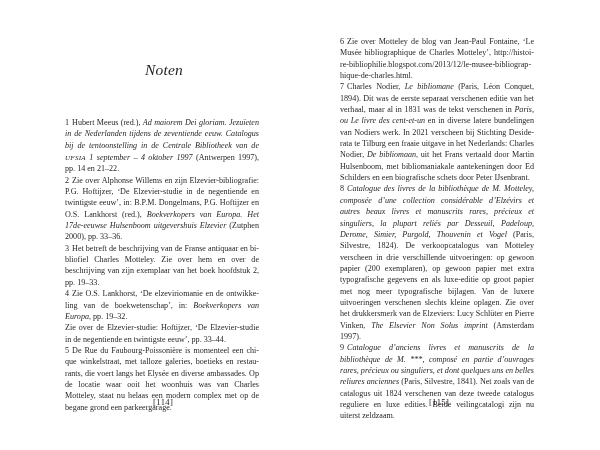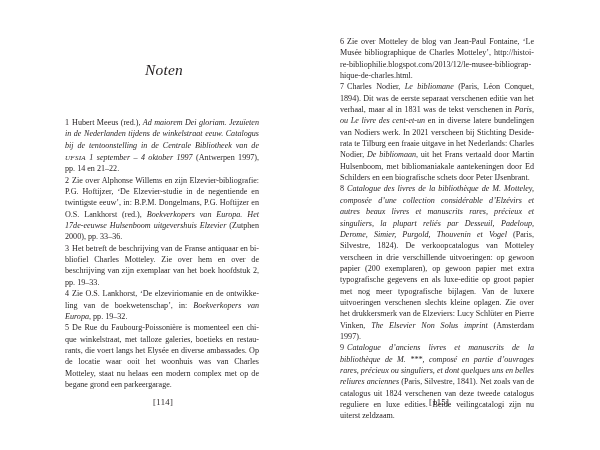--- a/index.html
+++ b/index.html
@@ -22,24 +22,25 @@
   .folio { position: absolute; top: 397px; font-size: 8.6px; letter-spacing: 0.4px; }
   .left .folio { left: 153px; }
   .right .folio { left: 129px; font-family: Liberation Serif, serif; }
 </style>
 </head>
 <body>
 
 <div class="page left">
   <h1 class="heading">Noten</h1>
   <div class="notes">
-      <p class="note"><span class="num">1</span><span>Hubert Meeus (red.), </span><i>Ad maiorem Dei gloriam. Jezuïeten in de Nederlanden tijdens de winkelstraat eeuw. Catalogus bij de tentoonstelling in de Centrale Bibliotheek van de </i><i class="sc">ufsia</i><span> </span><i>1 september – 4 oktober 1997</i><span> (Antwerpen 1997), pp. 14 en 21–22.</span></p>
+      <p class="note"><span class="num">1</span><span>Hubert Meeus (red.), </span><i>Ad maiorem Dei gloriam. Jezuïeten in de Nederlanden tijdens de zeventiende eeuw. Catalogus bij de tentoonstelling in de Centrale Bibliotheek van de </i><i class="sc">ufsia</i><span> </span><i>1 september – 4 oktober 1997</i><span> (Antwerpen 1997), pp. 14 en 21–22.</span></p>
       <p class="note"><span class="num">2</span><span>Zie over Alphonse Willems en zijn Elzevier-bibliografie: P.G. Hoftijzer, ‘De Elzevier-studie in de negentiende en twintigste eeuw’, in: B.P.M. Dongelmans, P.G. Hoftijzer en O.S. Lankhorst (red.), </span><i>Boekverkopers van Europa. Het 17de-eeuwse Hulsenboom uitgevershuis Elzevier</i><span> (Zutphen 2000), pp. 33–36.</span></p>
       <p class="note"><span class="num">3</span><span>Het betreft de beschrijving van de Franse antiquaar en bi­bliofiel Charles Motteley. Zie over hem en over de beschrij­ving van zijn exemplaar van het boek hoofdstuk 2, pp. 19–33.</span></p>
       <p class="note"><span class="num">4</span><span>Zie O.S. Lankhorst, ‘De elzeviriomanie en de ontwikke­ling van de boekwetenschap’, in: </span><i>Boekverkopers van Europa</i><span>, pp. 19–32.</span></p>
+      <p class="note"><span>Zie over de Elzevier-studie: Hoftijzer, ‘De Elzevier-studie in de negentiende en twintigste eeuw’, pp. 33–44.</span></p>
       <p class="note"><span class="num">5</span><span>De Rue du Faubourg-Poissonière is momenteel een chi­que winkelstraat, met talloze galeries, boetieks en restau­rants, die voert langs het Elysée en diverse ambassades. Op de locatie waar ooit het woonhuis was van Charles Motteley, staat nu helaas een modern complex met op de begane grond een parkeergarage.</span></p>
     </div>
   <div class="folio">[114]</div>
 </div>
 
 <div class="page right">
   <div class="notes">
       <p class="note"><span class="num">6</span><span>Zie over Motteley de blog van Jean-Paul Fontaine, ‘Le Musée bibliographique de Charles Motteley’, http://histoi­re-bibliophilie.blogspot.com/2013/12/le-musee-bibliograp­hique-de-charles.html.</span></p>
       <p class="note"><span class="num">7</span><span>Charles Nodier, </span><i>Le bibliomane</i><span> (Paris, Léon Conquet, 1894). Dit was de eerste separaat verschenen editie van het verhaal, maar al in 1831 was de tekst verschenen in </span><i>Paris, ou Le livre des cent-et-un</i><span> en in diverse latere bundelingen van Nodiers werk. In 2021 verscheen bij Stichting Deside­rata te Tilburg een fraaie uitgave in het Nederlands: Charles Nodier, </span><i>De bibliomaan</i><span>, uit het Frans vertaald door Martin Hulsenboom, met bibliomaniakale aantekeningen door Ed Schilders en een biografische schets door Peter IJsenbrant.</span></p>
       <p class="note"><span class="num">8</span><i>Catalogue des livres de la bibliothèque de M. Motteley, com­posée d’une collection considérable d’Elzévirs et autres beaux livres et manuscrits rares, précieux et singuliers, la plupart re­liés par Desseuil, Padeloup, Derome, Simier, Purgold, Thou­venin et Vogel</i><span> (Paris, Silvestre, 1824). De verkoopcatalogus van Motteley verscheen in drie verschillende uitvoeringen: op gewoon papier (200 exemplaren), op gewoon papier met extra typografische gegevens en als luxe-editie op groot papier met nog meer typografische bijlagen. Van de luxere uitvoeringen verschenen slechts kleine oplagen. Zie over het drukkersmerk van de Elzeviers: Lucy Schlüter en Pierre Vinken, </span><i>The Elsevier Non Solus imprint</i><span> (Amsterdam 1997).</span></p>

